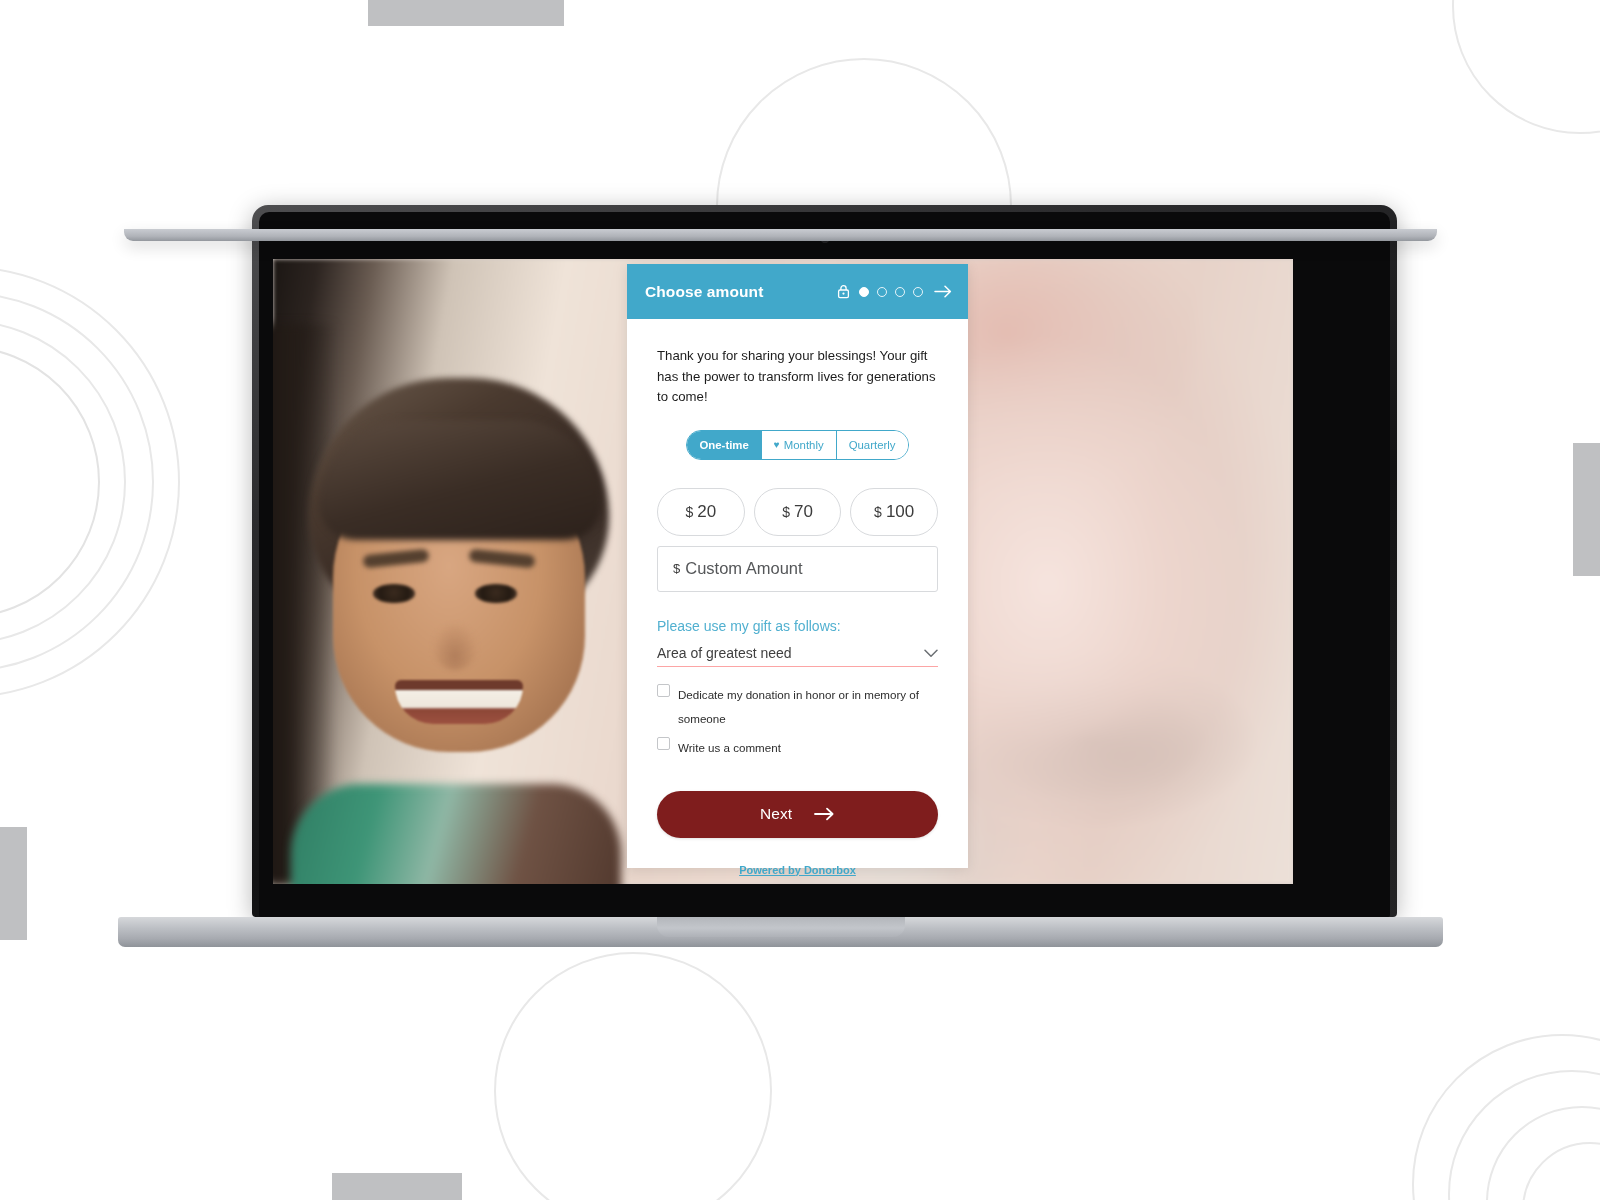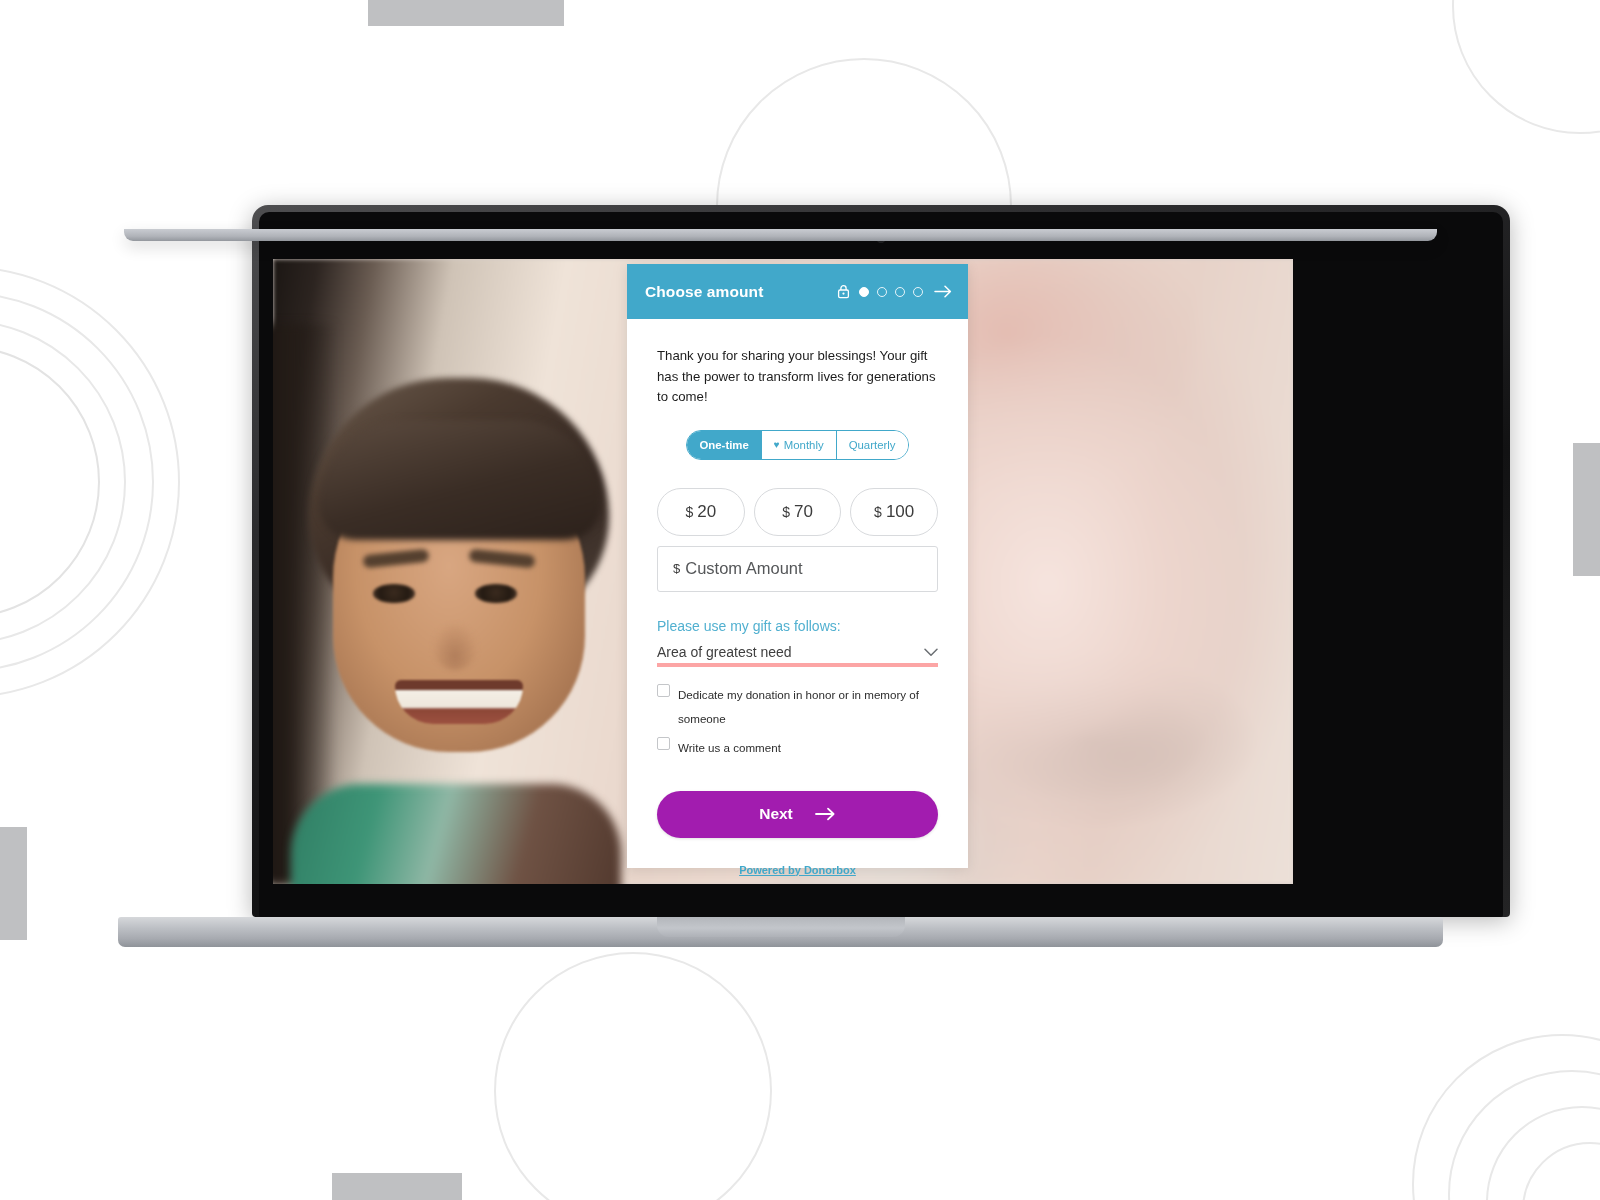--- a/index.html
+++ b/index.html
@@ -42,21 +42,21 @@
     left: 118px;
     top: 205px;
     width: 1325px;
     height: 760px;
   }
 
   #lid {
     position: absolute;
     left: 134px;
     top: 0px;
-    width: 1258px;
+    width: 1145px;
     height: 712px;
     background: linear-gradient(160deg, #4e4e50 0%, #2b2b2d 28%, #121213 60%, #242425 100%);
     border-radius: 16px 16px 4px 4px;
     box-shadow: 0 4px 24px rgba(0,0,0,0.28);
     padding: 9px 9px 0 9px;
   }
 
   #bezel {
     position: absolute;
     left: 7px;
@@ -309,21 +309,21 @@
   #custom-amount .ph { font-size: 16.5px; color: #555759; }
 
   #designation-label {
     margin-top: 26px;
     font-size: 14px;
     color: #51b0d0;
   }
   #designation-select {
     margin-top: 7px;
     height: 26px;
-    border-bottom: 4px solid #fca5a5;
+    border-bottom: 1px solid #fca5a5;
     display: flex;
     align-items: center;
     cursor: pointer;
   }
   #designation-value {
     font-size: 14px;
     color: #3f3f3f;
   }
   #designation-select .chev { margin-left: auto; }
 
@@ -346,28 +346,28 @@
   .cb-label {
     font-size: 11.6px;
     line-height: 24px;
     color: #2d2d2d;
   }
 
   #next-button {
     margin-top: 26px;
     height: 47px;
     border-radius: 24px;
-    background: #a21caf;
+    background: #7f1d1d;
     color: #ffffff;
     display: flex;
     align-items: center;
     justify-content: center;
     gap: 22px;
     font-size: 15.5px;
-    font-weight: 700;
+    font-weight: 400;
     cursor: pointer;
     box-shadow: 0 1px 3px rgba(0,0,0,0.12);
   }
   #next-button .arr svg { display: block; }
 
   #powered-by {
     margin: 26px 0 14px 0;
     text-align: center;
     font-size: 11px;
     font-weight: 700;

